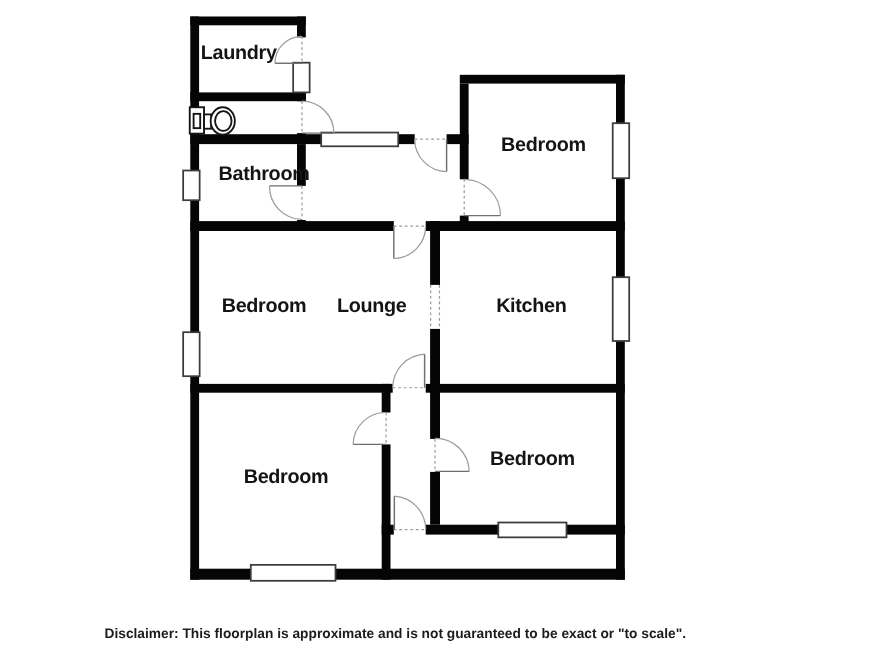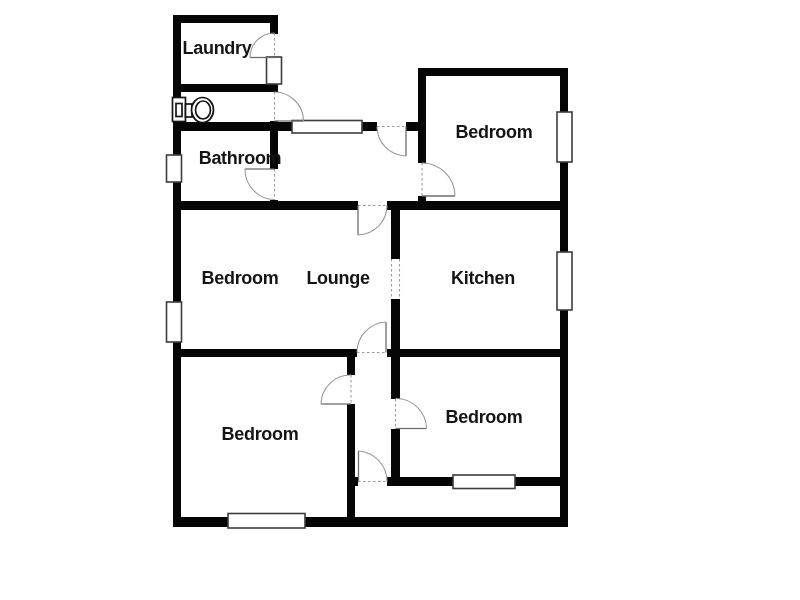--- a/index.html
+++ b/index.html
@@ -182,14 +182,15 @@
 
   <div class="room-label" style="left:217px; top:48px;">Laundry</div>
   <div class="room-label" style="left:240px; top:158px;">Bathroom</div>
   <div class="room-label" style="left:494px; top:132px;">Bedroom</div>
   <div class="room-label" style="left:240px; top:278px;">Bedroom</div>
   <div class="room-label" style="left:338px; top:278px;">Lounge</div>
   <div class="room-label" style="left:483px; top:278px;">Kitchen</div>
   <div class="room-label" style="left:260px; top:434px;">Bedroom</div>
   <div class="room-label" style="left:484px; top:417px;">Bedroom</div>
 
+  <div class="disclaimer">Disclaimer: This floorplan is approximate and is not guaranteed to be exact or "to scale".</div>
 
 </div>
 
 </body></html>

